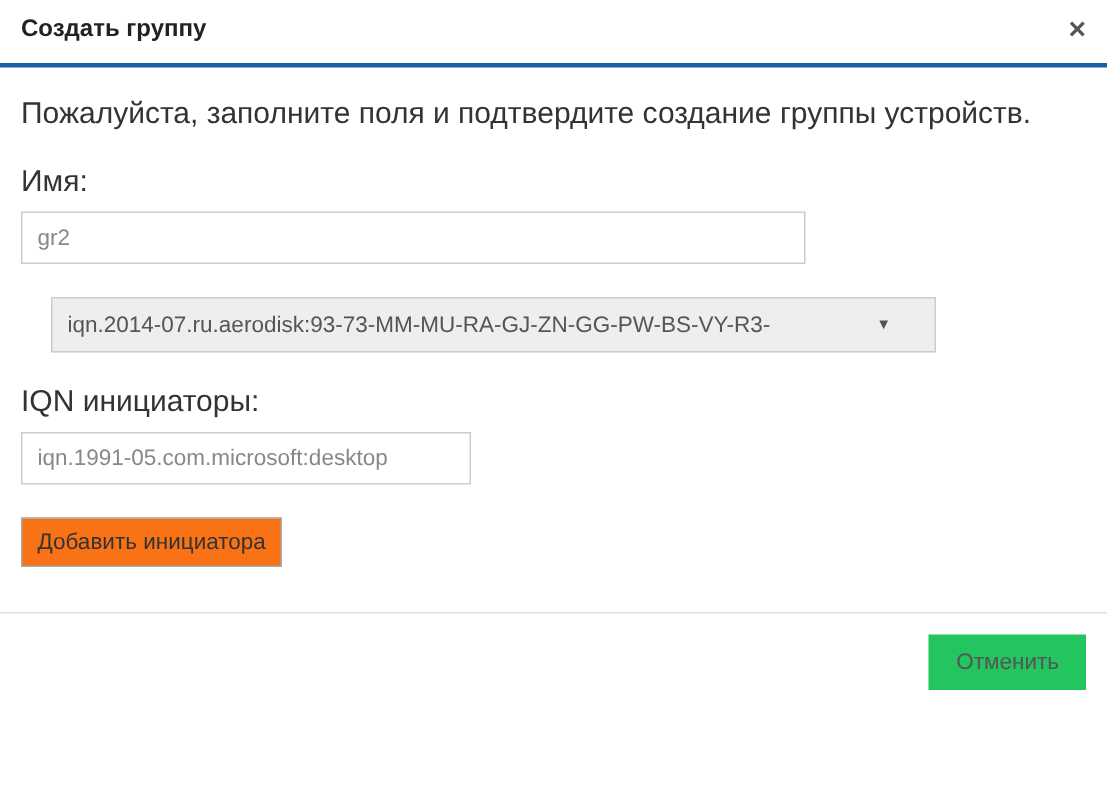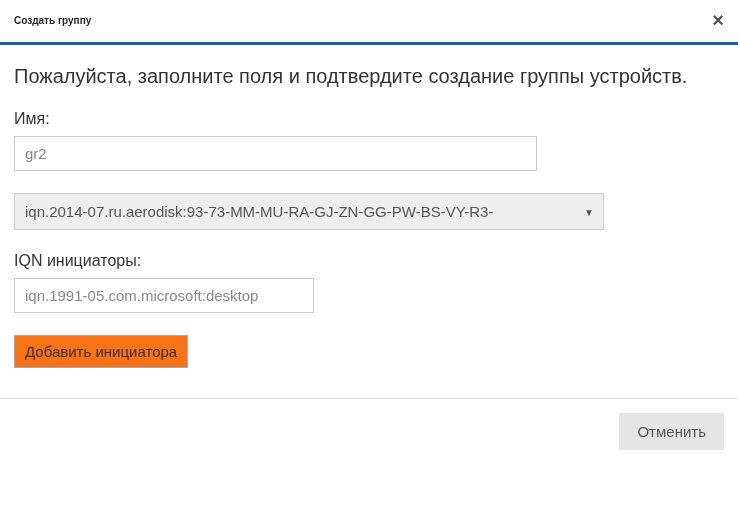--- a/index.html
+++ b/index.html
@@ -15,21 +15,21 @@
       background: #fff;
     }
     .modal-header {
       display: flex;
       justify-content: space-between;
       align-items: center;
       padding: 10px 14px 12px 14px;
       border-bottom: 3px solid #1b5fa6;
     }
     .modal-title {
-      font-size: 10px;
+      font-size: 16px;
       font-weight: bold;
       color: #222;
     }
     .close-icon {
       font-size: 20px;
       color: #555;
       cursor: pointer;
       font-weight: bold;
       line-height: 1;
     }
@@ -39,21 +39,21 @@
     .description {
       font-size: 20px;
       color: #333;
       margin-bottom: 22px;
     }
     .form-group {
       margin-bottom: 22px;
     }
     .form-label {
       display: block;
-      font-size: 16px;
+      font-size: 20px;
       color: #333;
       margin-bottom: 8px;
     }
     .text-input {
       width: 523px;
       padding: 8px 10px;
       font-size: 15px;
       color: #888;
       border: 1px solid #ccc;
       background: #fff;
@@ -73,20 +73,21 @@
       color: #555;
       border: 1px solid #ccc;
       background: #eeeeee;
       font-family: inherit;
       appearance: none;
       -webkit-appearance: none;
       cursor: pointer;
       white-space: nowrap;
       overflow: hidden;
       text-overflow: ellipsis;
+      margin-left: 20px;
     }
     .select-caret {
       position: absolute;
       right: 10px;
       top: 50%;
       transform: translateY(-50%);
       pointer-events: none;
       color: #555;
       font-size: 10px;
     }
@@ -107,21 +108,21 @@
       gap: 8px;
     }
     .btn {
       padding: 10px 18px;
       font-size: 15px;
       border: none;
       cursor: pointer;
       font-family: inherit;
     }
     .btn-cancel {
-      background: #e5e5e5;
+      background: #22c55e;
       color: #555;
     }
     .btn-confirm {
       background: #e1592e;
       color: #fff;
     }
   </style>
 </head>
 <body>
 

